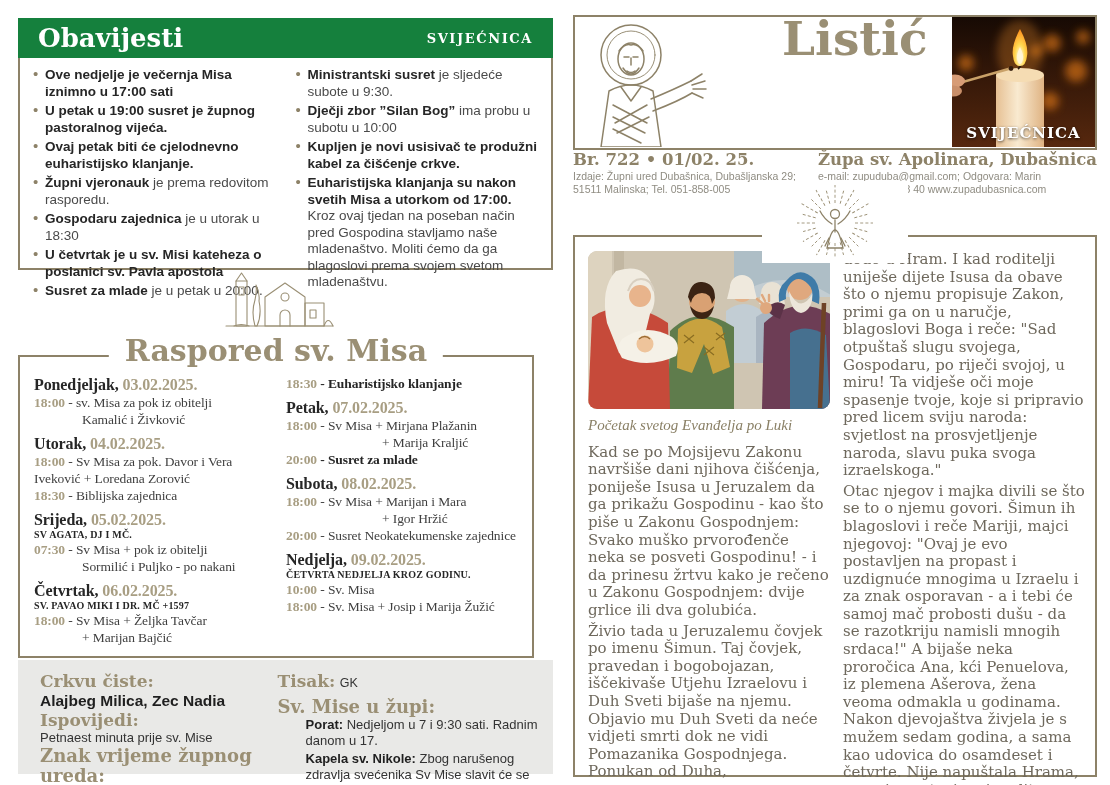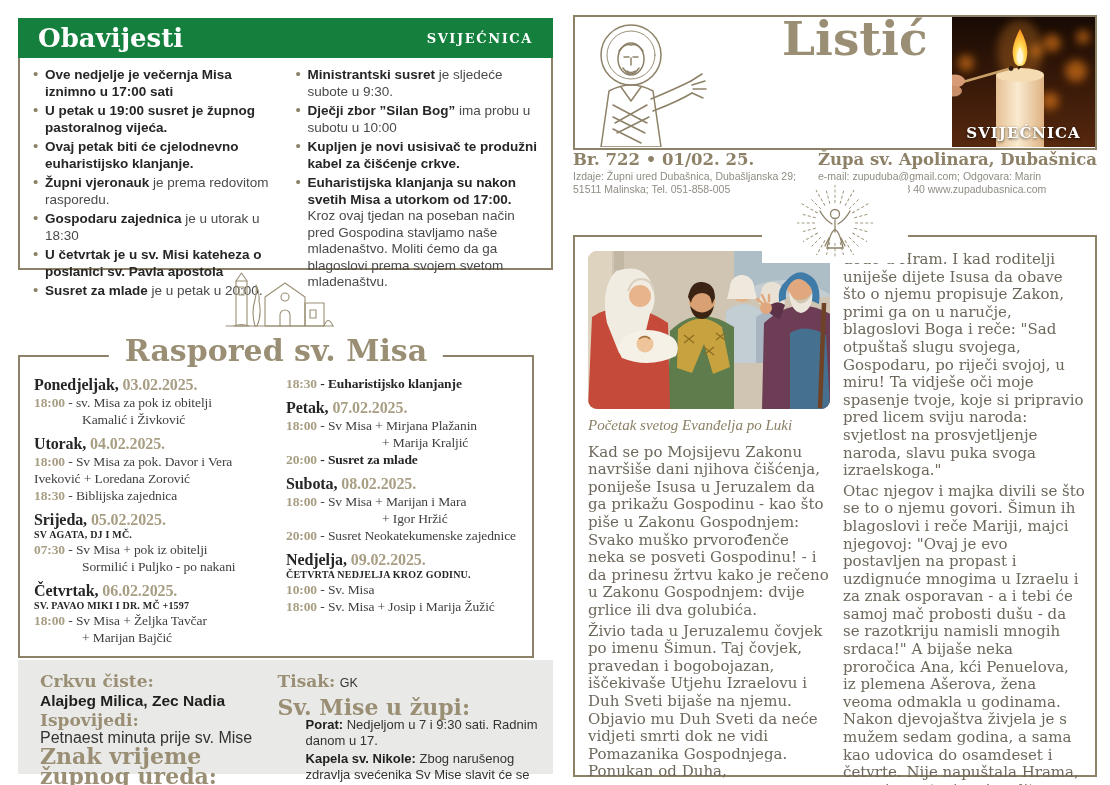--- a/index.html
+++ b/index.html
@@ -31,22 +31,22 @@
   .sfeast{font-size:10px;font-weight:bold;color:#262626;line-height:12px;letter-spacing:0.2px;}
   .stime{font-weight:bold;color:#a89e83;}
   .sline.strong .stx{font-weight:bold;color:#262626;}
   .sline2{padding-left:48px;}
   .c2 .sline2{padding-left:96px;}
   .foot{position:absolute;left:0;top:642px;width:535px;height:114px;background:#e9e9e7;box-sizing:border-box;
         display:flex;gap:10px;padding:11px 6px 0 22px;}
   .foot-c1{width:228px;}
   .foot-c2{width:270px;}
   .foot-h{font-family:"DejaVu Serif",serif;font-weight:bold;font-size:17px;color:#9a8f74;line-height:20px;}
-  .foot-h.big{font-size:22px;}
-  .foot-v{font-size:16px;color:#333;line-height:16px;}
+  .foot-h.big{font-size:18px;}
+  .foot-v{font-size:13px;color:#333;line-height:16px;}
   .foot-names{font-size:15.5px;font-weight:bold;color:#1f1f1f;line-height:19px;}
   .foot-inline{font-size:13px;color:#333;line-height:15.5px;margin-left:28px;}
   .foot-inline b{color:#1f1f1f;}
   .gk{font-size:12.5px;color:#333;}
   
   .panel-right{left:573px;top:15px;width:524px;height:762px;}
   .mast-box{position:relative;height:135px;border:2.5px solid #8d8268;box-sizing:border-box;overflow:hidden;}
   .saint-wrap{position:absolute;left:4px;top:2px;}
   .mast-title{position:absolute;left:118px;top:2px;font-family:"DejaVu Serif",serif;font-weight:bold;
               font-size:47px;line-height:55px;color:#9a8f74;}

